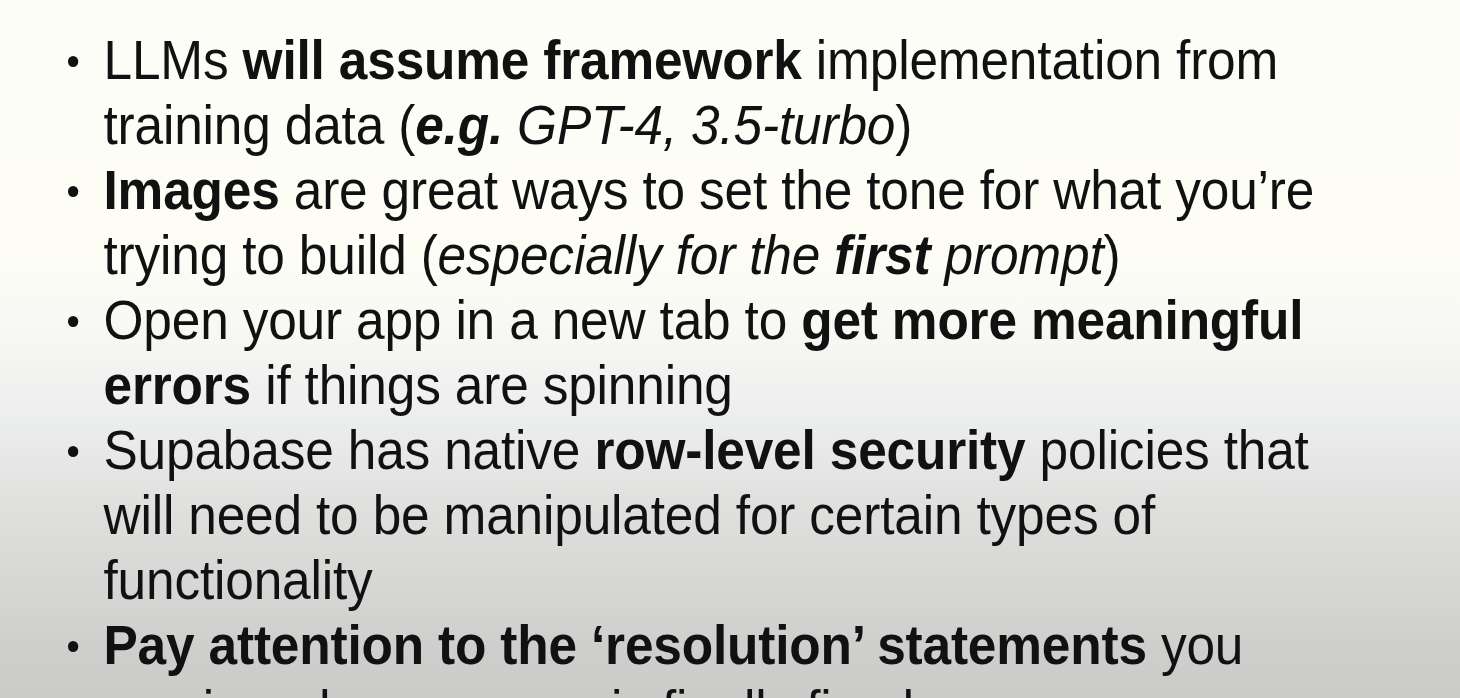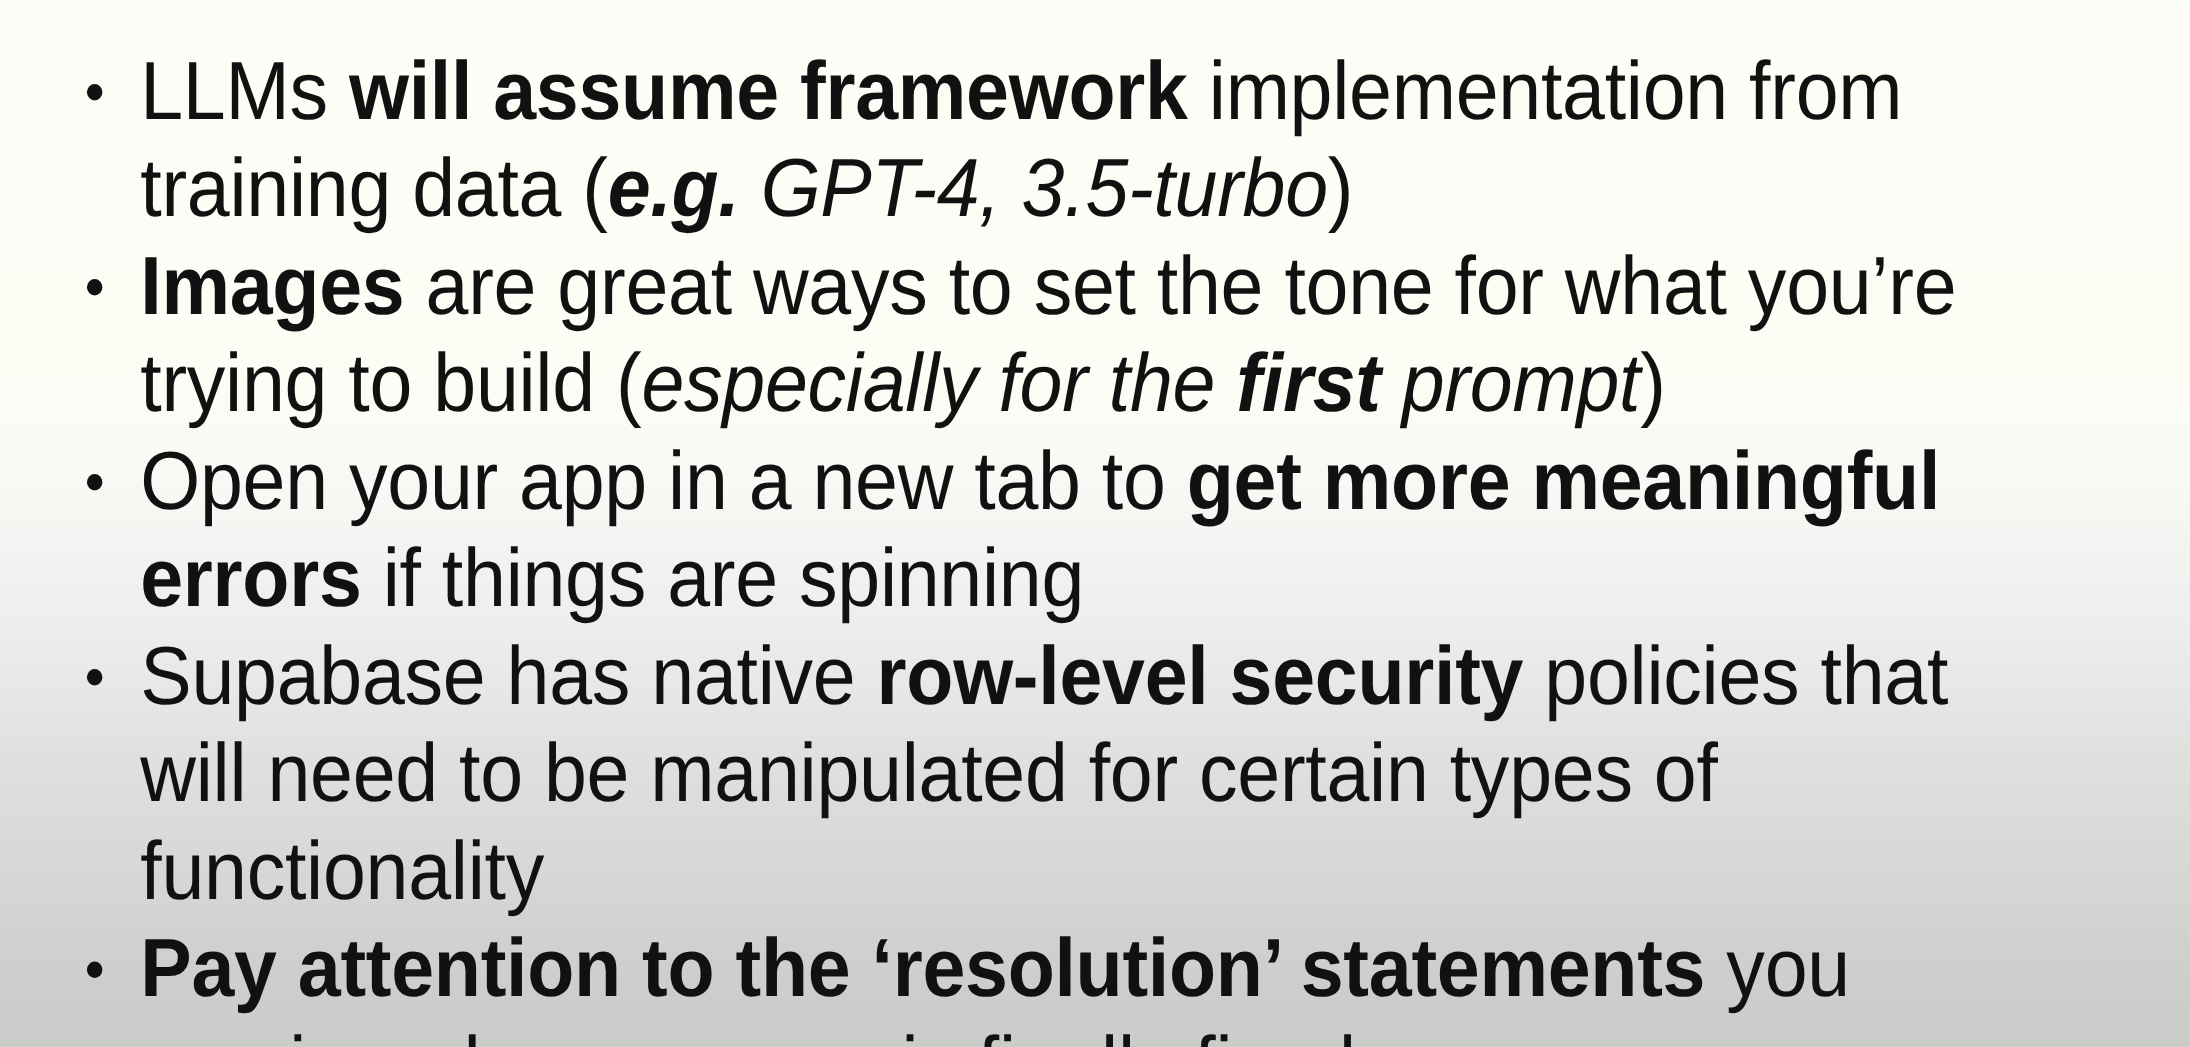--- a/index.html
+++ b/index.html
@@ -21,21 +21,21 @@
         #d6d7d4 84%,
         #cecfcc 93%,
         #cbccc9 100%);
   }
 
   .slide {
     position: relative;
     width: 1460px;
     height: 496px;
     box-sizing: border-box;
-    padding: 28px 20px 10px 0;
+    padding: 28px 20px 10px 10px;
   }
 
   .bullet-list {
     list-style: none;
     margin: 0;
     padding: 0;
   }
 
   .bullet-item {
     position: relative;

